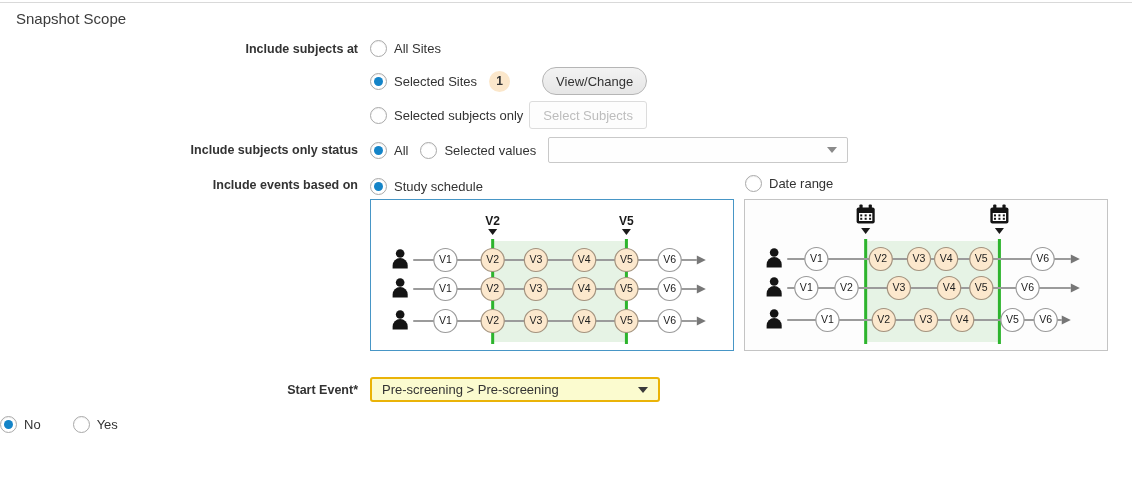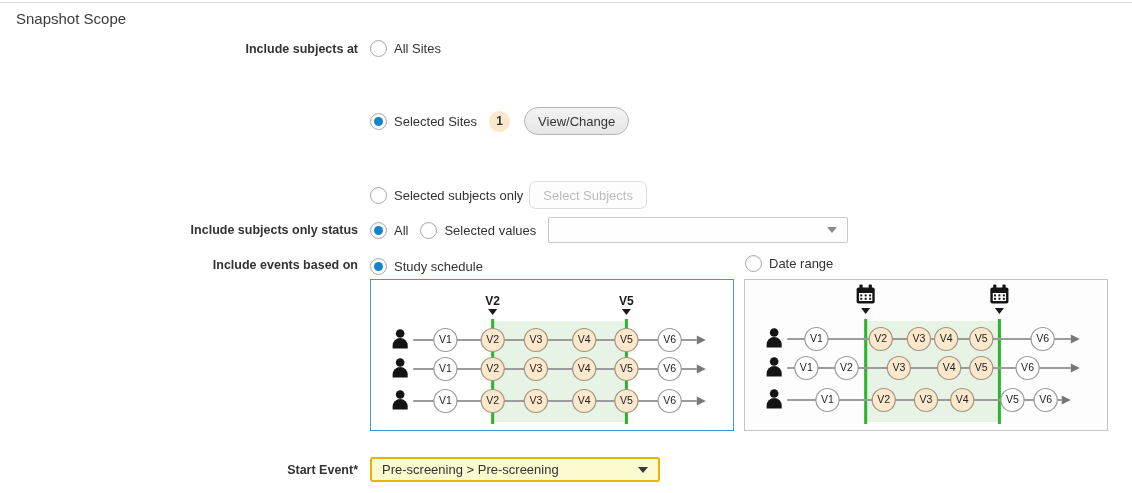--- a/index.html
+++ b/index.html
@@ -7,21 +7,21 @@
     margin: 0; width: 1132px; height: 493px; background: #fff;
     font-family: "Liberation Sans", sans-serif; color: #333; overflow: hidden;
   }
   .topline { height: 3px; border-bottom: 1px solid #d9d9d9; }
   .page-title { font-size: 15px; color: #3b3b3b; padding: 7px 0 0 16px; }
   .form { margin-top: 13px; }
   .row { display: flex; align-items: center; margin: 0; }
   .row.v-top { align-items: flex-start; }
   .lbl { width: 358px; text-align: right; font-weight: bold; font-size: 12.5px;
          margin-right: 12px; flex: none; line-height: 18px; color: #333; }
-  .opts-col { display: flex; flex-direction: column; gap: 40px; }
+  .opts-col { display: flex; flex-direction: column; }
   .opt { display: flex; align-items: center; }
   .radio { width: 17px; height: 17px; border-radius: 50%; border: 1px solid #a9a9a9;
            background: #fff; margin-right: 7px; flex: none; position: relative;
            box-shadow: inset 0 1px 1px rgba(0,0,0,0.06); cursor: pointer; }
   .radio.on::after { content: ''; position: absolute; inset: 3px; border-radius: 50%;
                      background: #1484c8; }
   .optlbl { font-size: 13px; color: #333; }
   .badge { width: 21px; height: 21px; border-radius: 50%; background: #fbe7cb;
            font-weight: bold; font-size: 12px; display: flex; align-items: center;
            justify-content: center; margin-left: 12px; color: #333; }
@@ -41,21 +41,21 @@
   .dia-wrap { margin-left: 370px; display: flex; margin-top: 4px; }
   .dbox { width: 364px; height: 152px; border: 1px solid #c4c4c4; background: #fdfdfd; }
   .dbox.sel { border: 1.5px solid #4796c6; background: #fff; }
   .dbox + .dbox { margin-left: 10px; }
   .dbox svg { display: block; width: 100%; height: 100%; }
   .events-content { position: relative; flex: 1; height: 20px; display: flex; align-items: flex-end; }
   .date-range-opt { position: absolute; left: 375px; top: 0; }
   .mt8  { margin-top: 8px; }  .mt6  { margin-top: 6px; }
   .mt10 { margin-top: 10px; } .mt12 { margin-top: 12px; }
   .mt14 { margin-top: 14px; } .mt26 { margin-top: 26px; }
-  .gap14 { margin-left: 14px; border-radius: 14px; } .gap12 { margin-left: 12px; } .gap6 { margin-left: 6px; border-radius: 7px; }
+  .gap14 { margin-left: 32px; border-radius: 14px; } .gap12 { margin-left: 12px; } .gap6 { margin-left: 6px; }
 </style>
 </head>
 <body>
 
 <div class="topline"></div>
 <div class="page-title">Snapshot Scope</div>
 
 <div class="form">
 
   <div class="row v-top">

